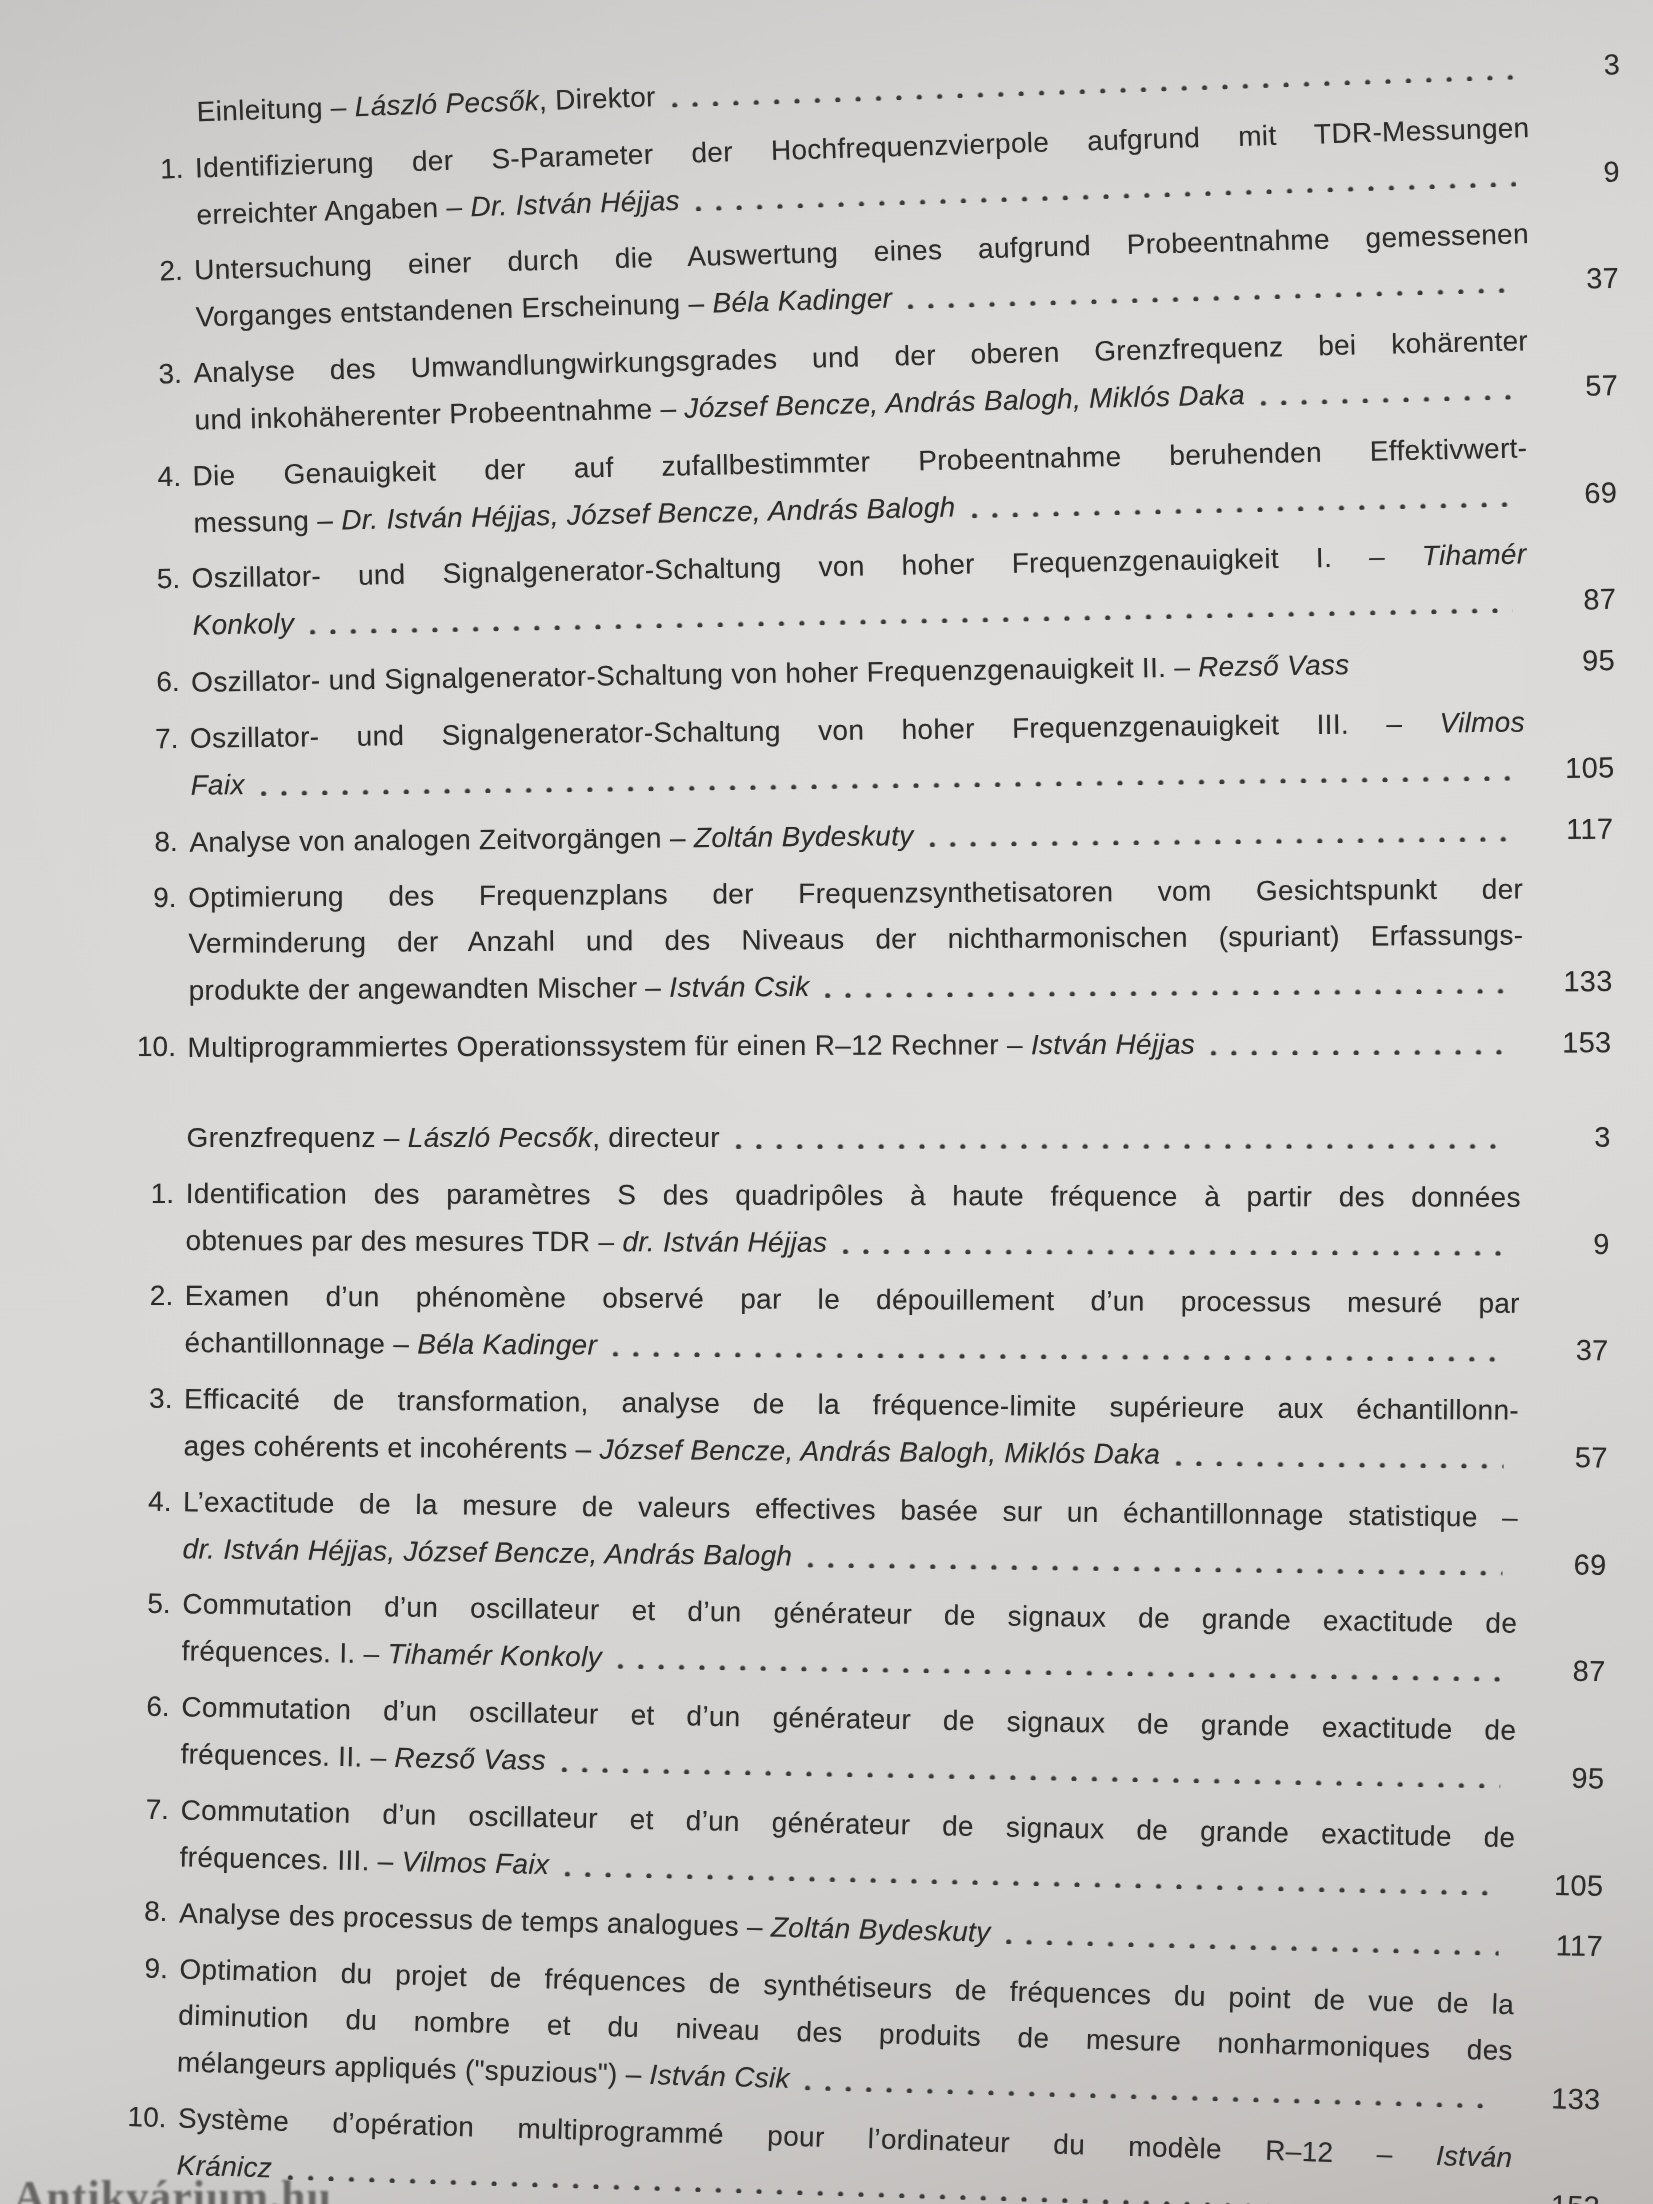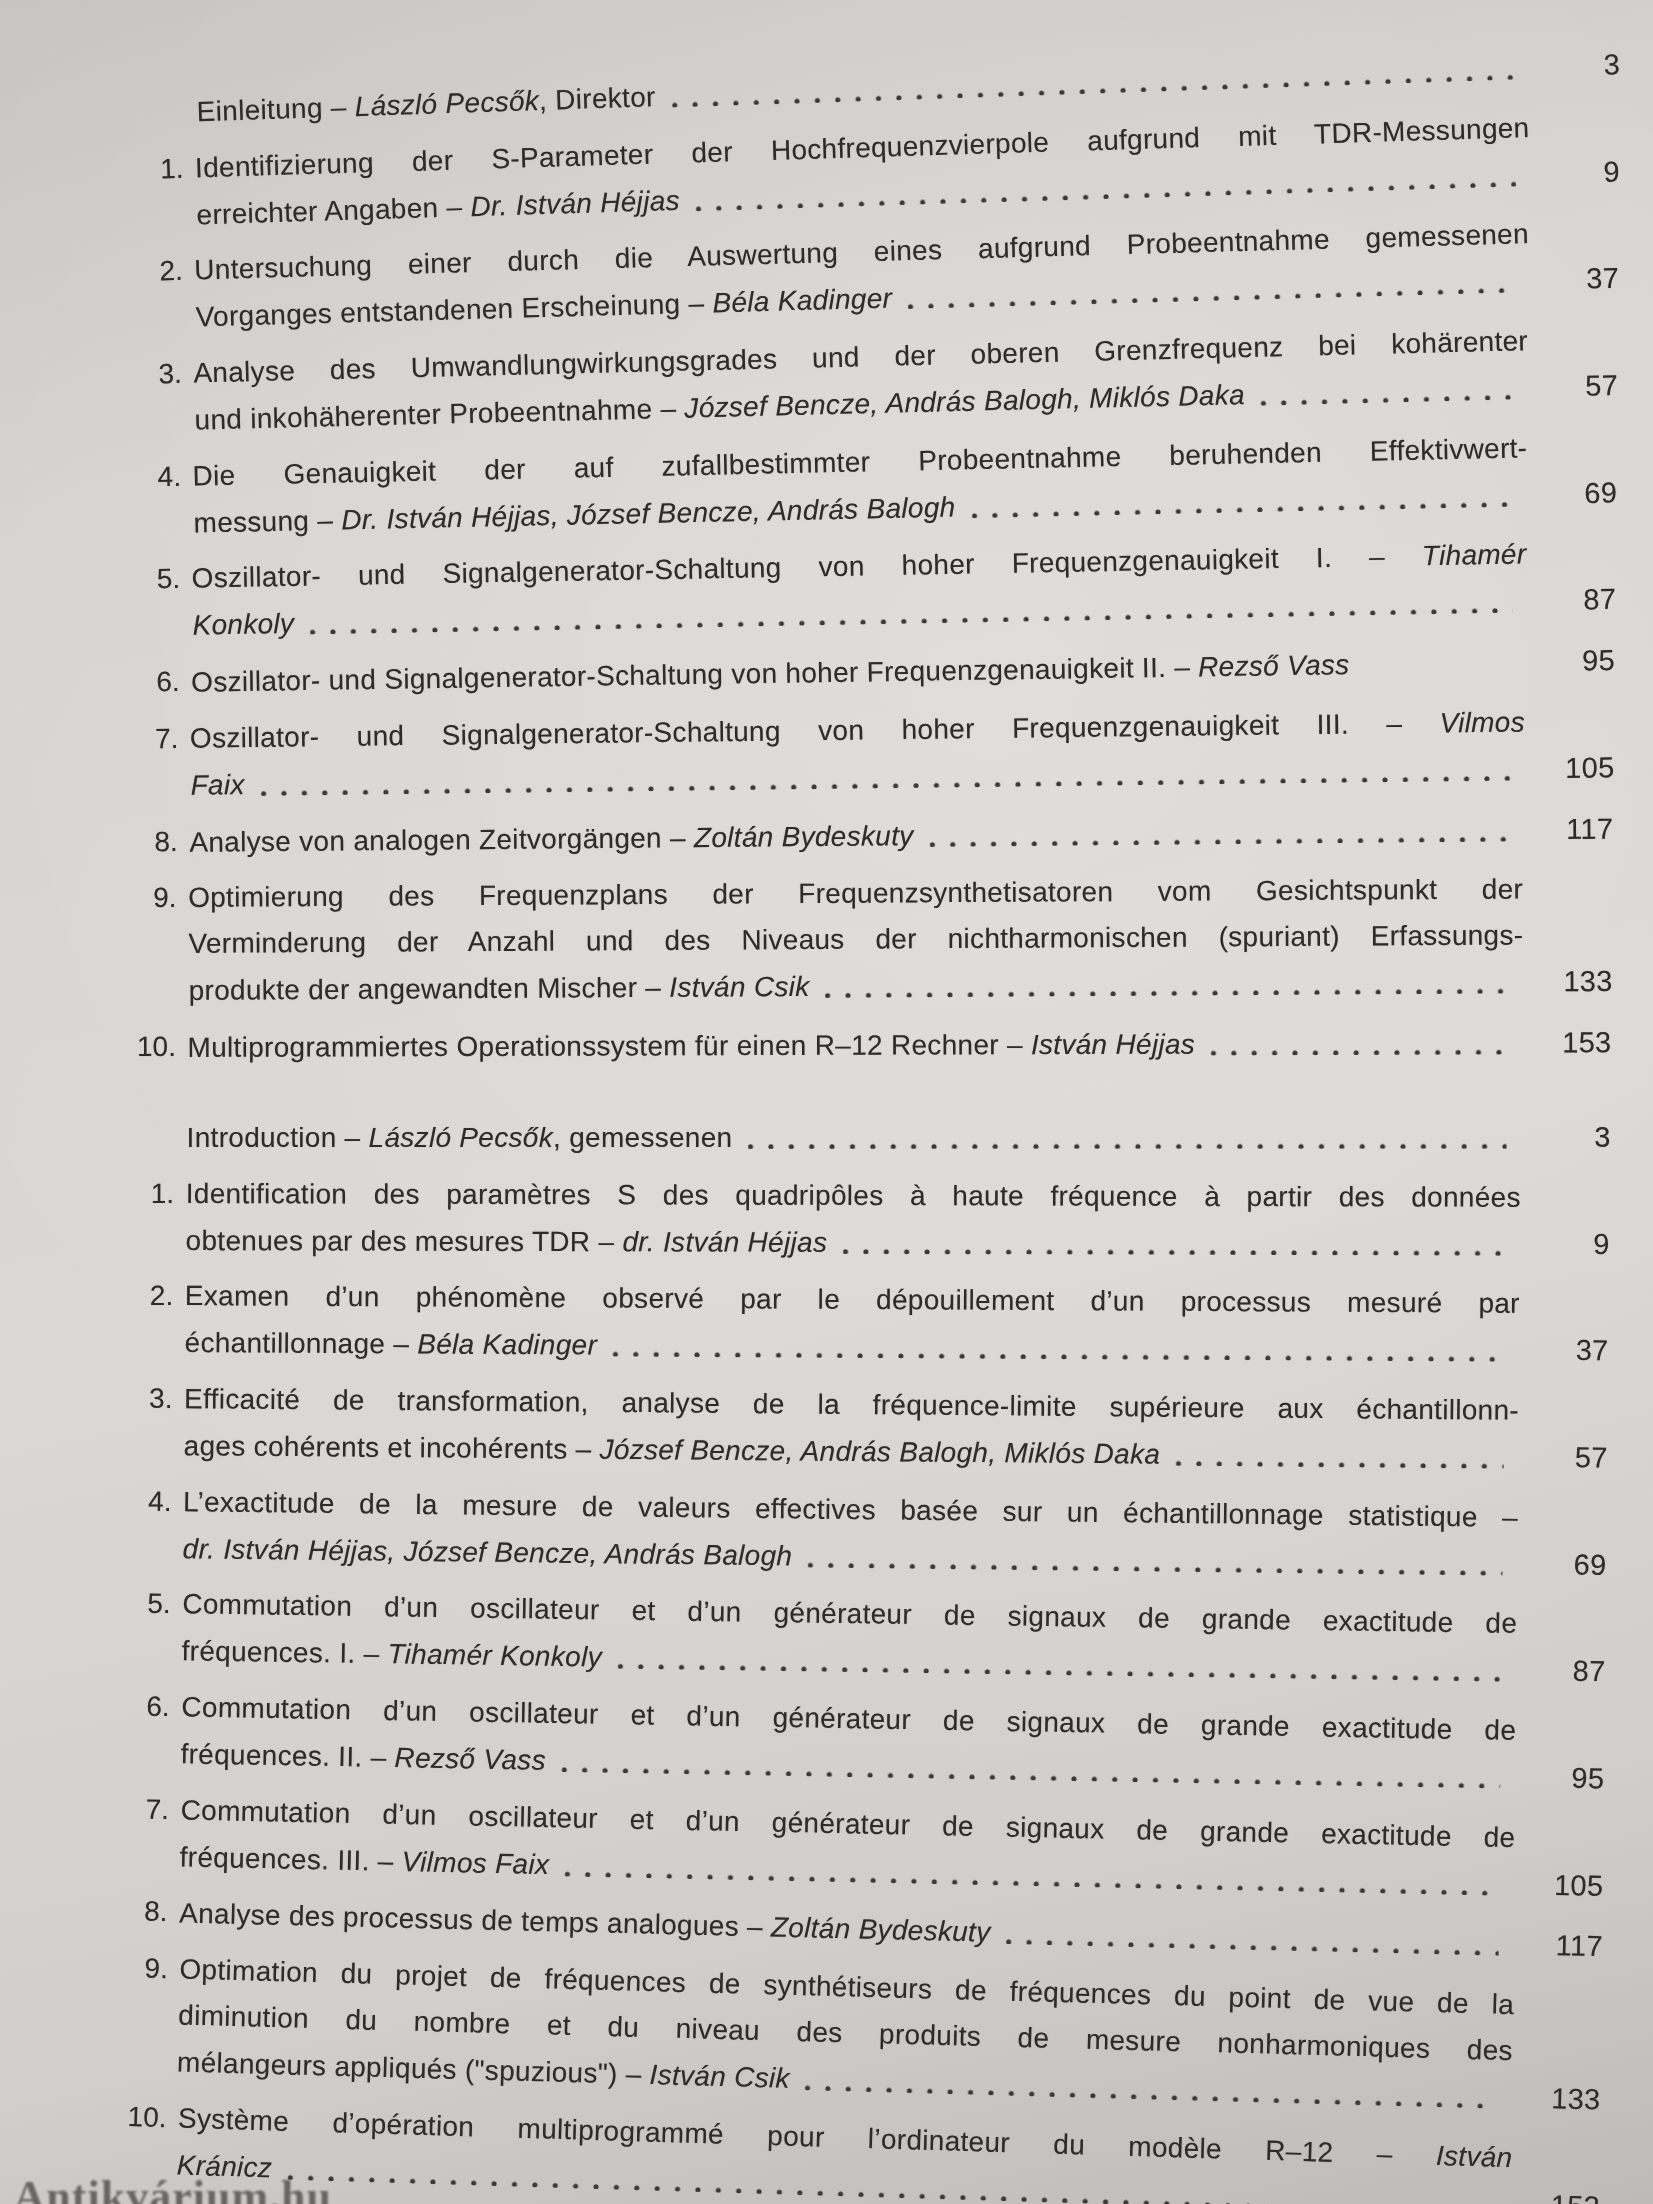--- a/index.html
+++ b/index.html
@@ -167,21 +167,21 @@
               <span class="pg">153</span>
             </div>
           </div>
         </div>
       </div>
       <div class="sec">
         <div class="toc-item" style="transform: translateX(-2.4px) rotate(-0.01deg); transform-origin: 39px 50%;">
           <div class="num"></div>
           <div class="content">
             <div class="line last">
-              <span class="txt"><span>Introduction – </span><span class="it">László Pecsők</span><span>, gemessenen</span></span>
+              <span class="txt"><span>Grenzfrequenz – </span><span class="it">László Pecsők</span><span>, directeur</span></span>
               <span class="leader"></span>
               <span class="pg">3</span>
             </div>
           </div>
         </div>
         <div class="toc-item" style="transform: translateX(-3.3px) rotate(0.16deg); transform-origin: 39px 50%;">
           <div class="num">1.</div>
           <div class="content">
             <div class="line just"><span>Identification des paramètres S des quadripôles à haute fréquence à partir des données</span></div>
             <div class="line last">

